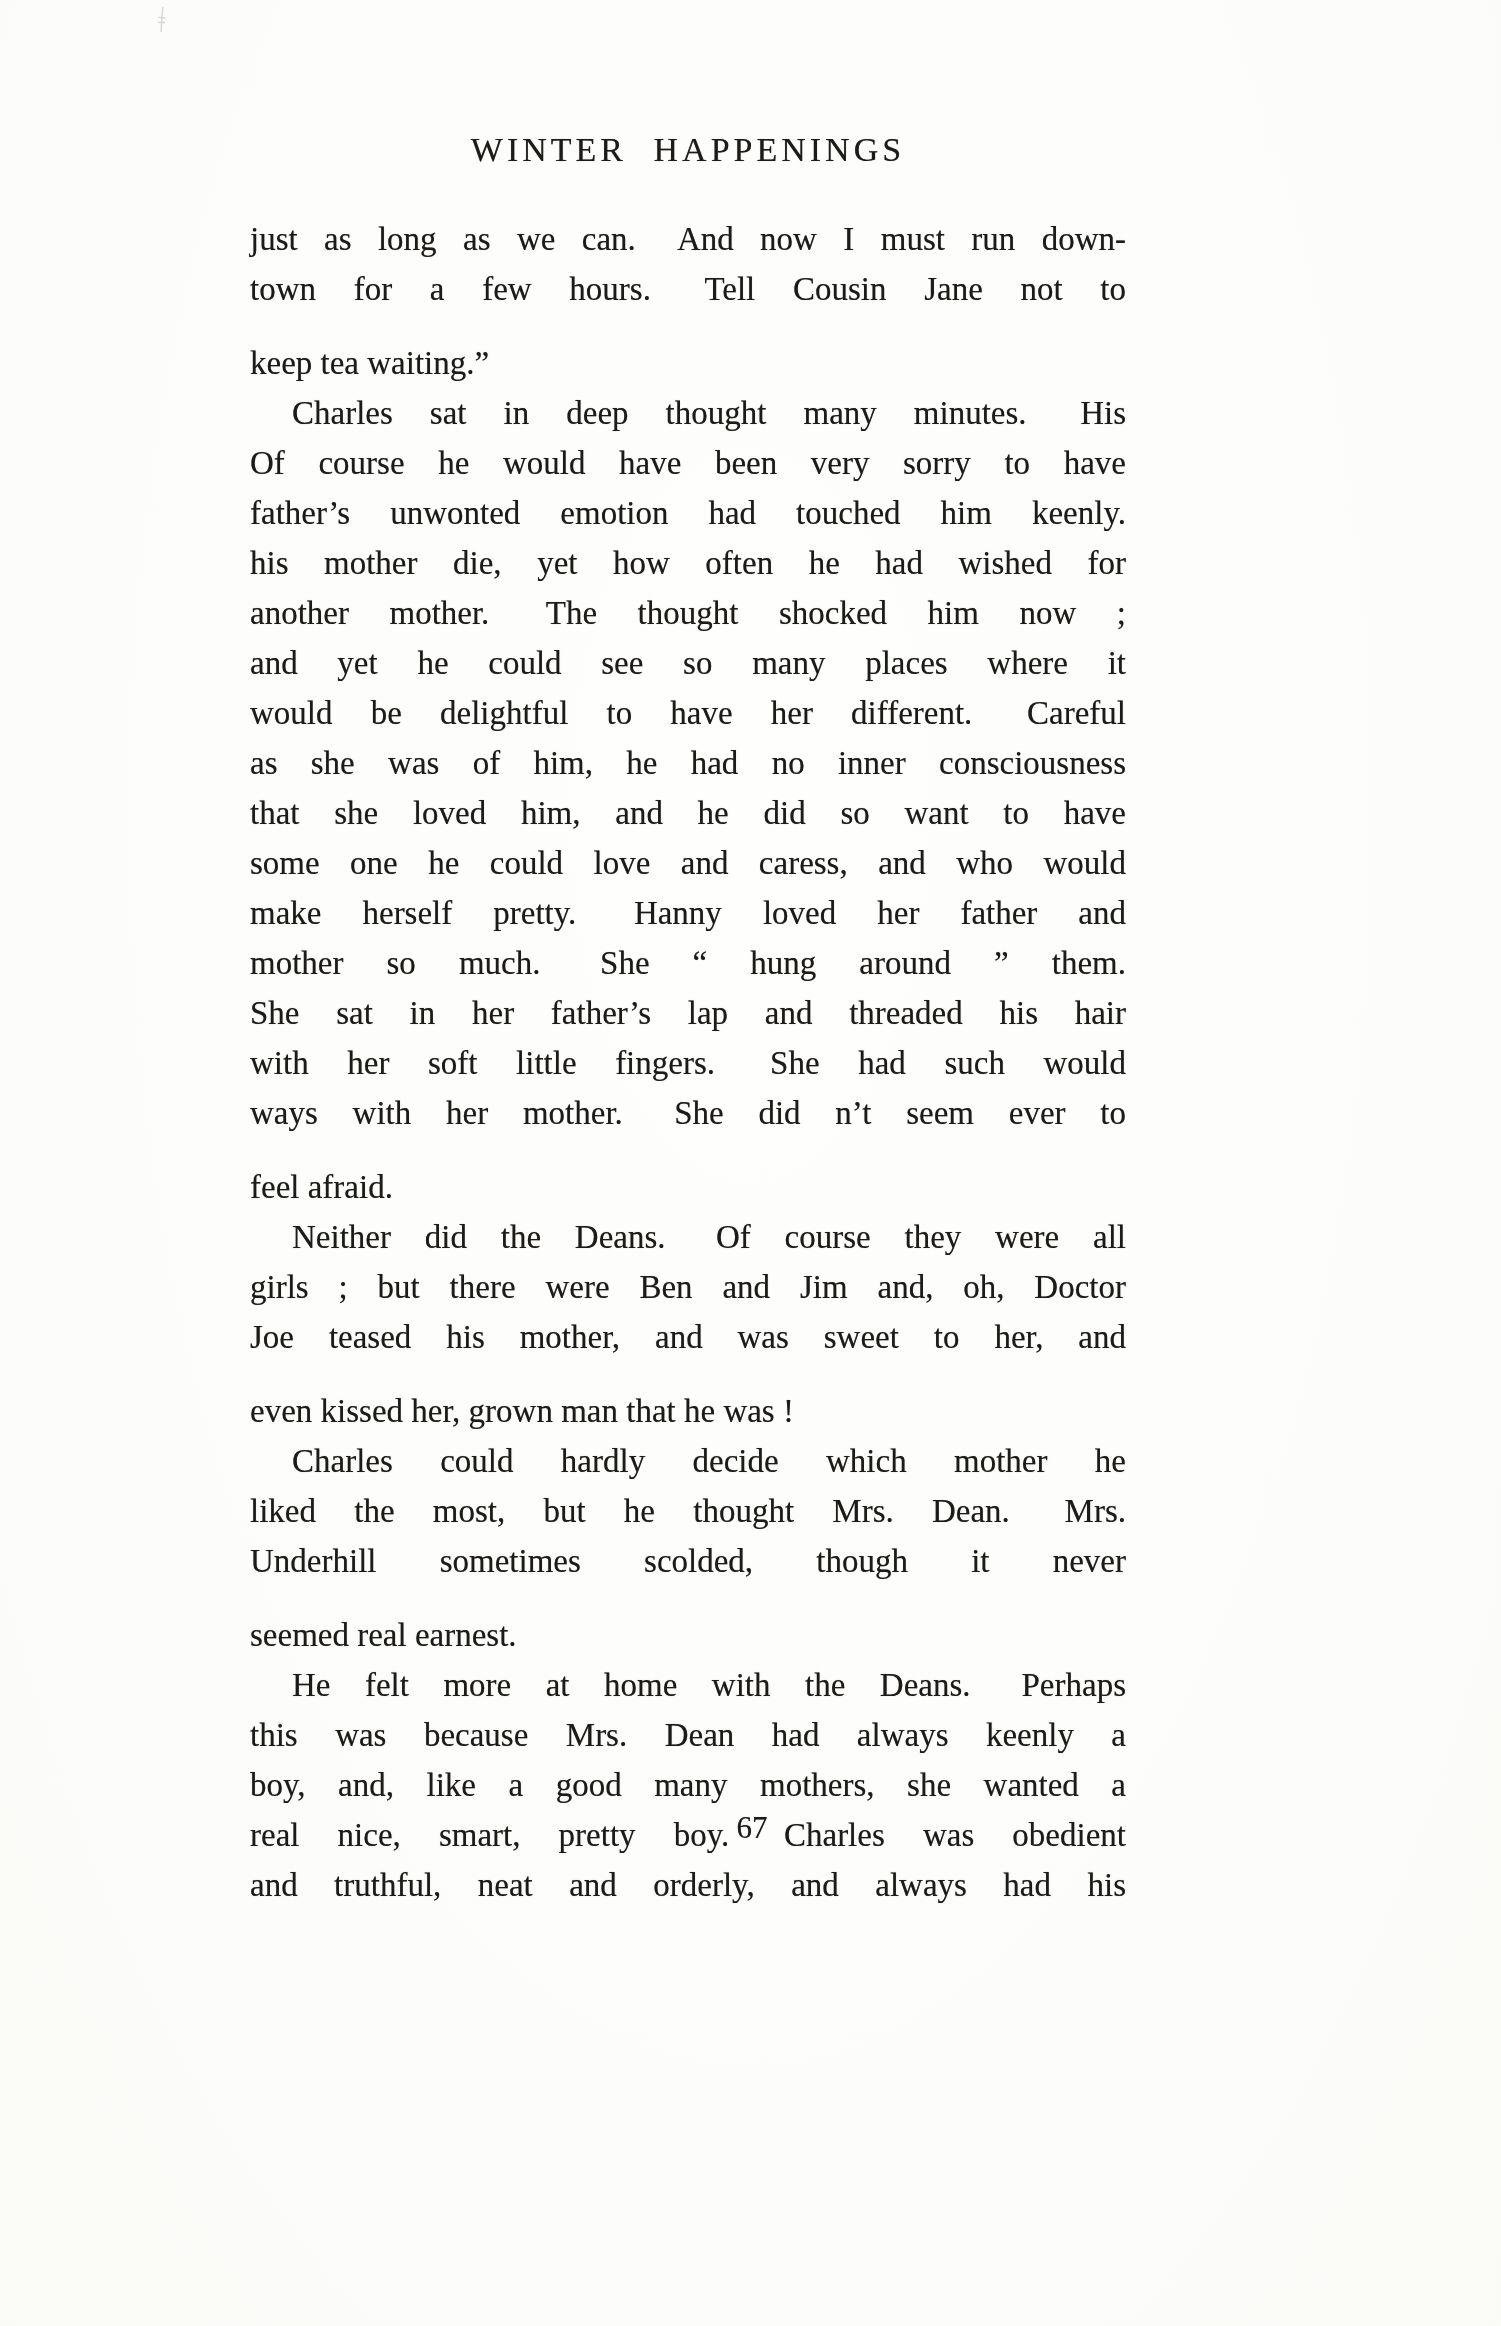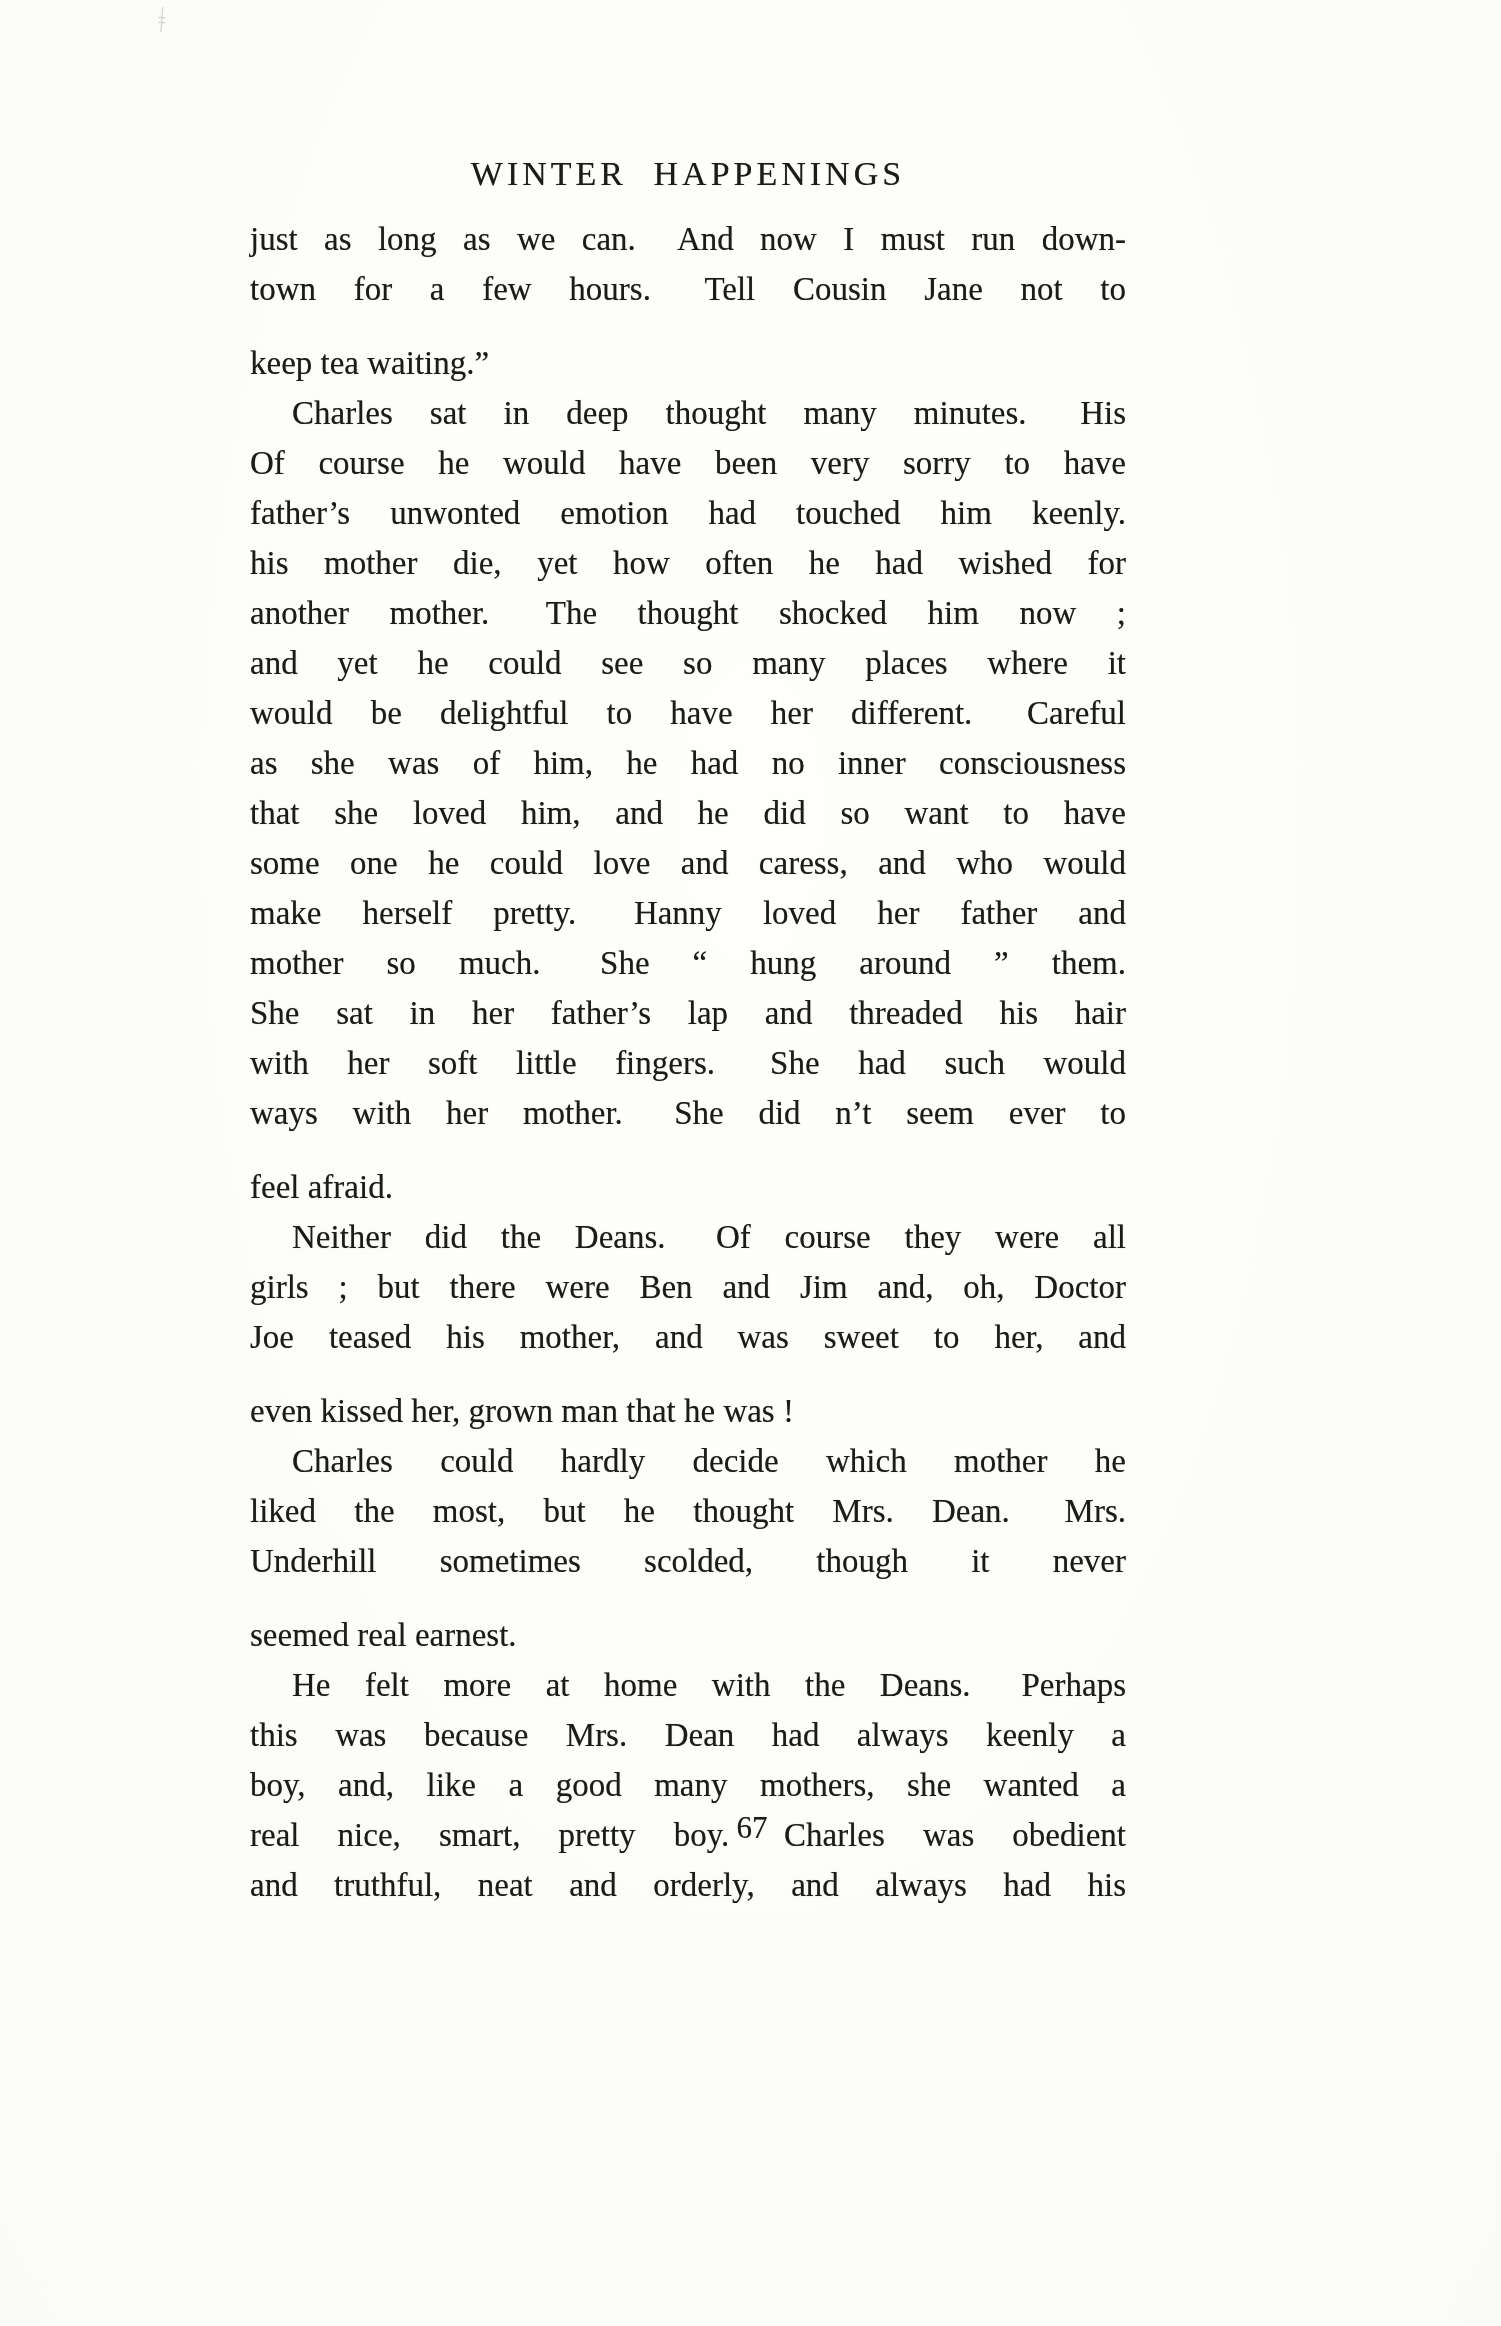--- a/index.html
+++ b/index.html
@@ -35,21 +35,20 @@
     left: 250px;
     top: 128px;
     width: 876px;
     text-align: center;
     font-size: 34px;
     line-height: 44px;
     letter-spacing: 4px;
     word-spacing: 14px;
     color: #1d1b18;
     text-shadow: 0 0 0.7px rgba(20,18,15,0.55);
-    margin-top: 24px;
   }
   .text-block {
     position: absolute;
     left: 250px;
     top: 214px;
     width: 876px;
     font-size: 33px;
     line-height: 50px;
     color: #1d1b18;
     text-shadow: 0 0 0.7px rgba(20,18,15,0.5);

